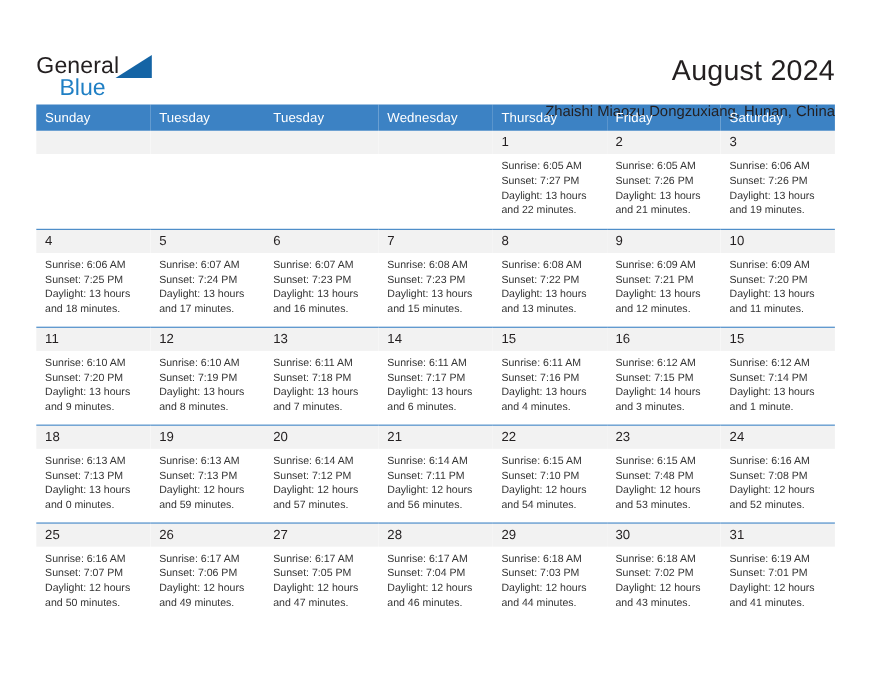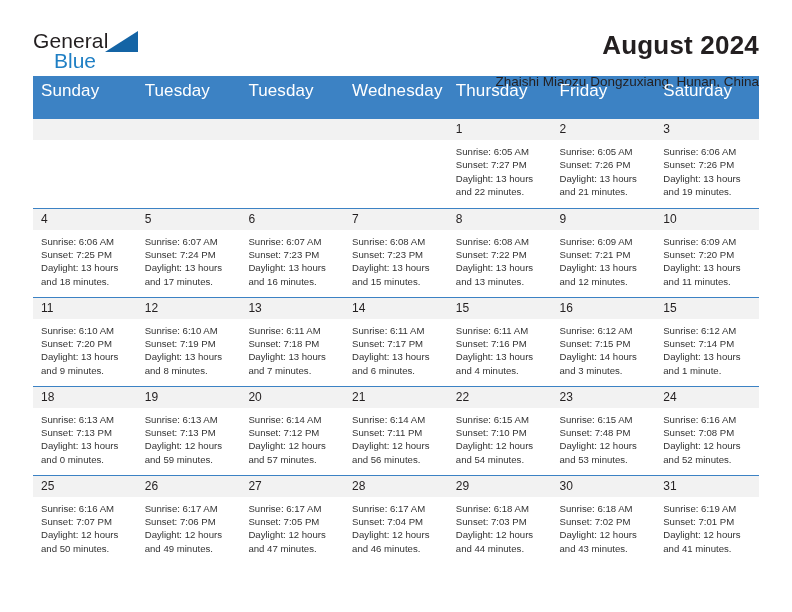--- a/index.html
+++ b/index.html
@@ -13,20 +13,21 @@
     font-family: "Liberation Sans", sans-serif;
     color: #231f20;
     overflow: hidden;
   }
   .page {
     position: relative;
     width: 792px;
     height: 496px;
     box-sizing: border-box;
     padding: 0 33px;
+    margin-top: 19px;
   }
 
   
   .top {
     display: flex;
     align-items: flex-start;
     justify-content: space-between;
     padding-top: 29px;
     height: 72px;
     box-sizing: border-box;
@@ -63,21 +64,21 @@
     border-left: 33px solid transparent;
     border-bottom: 21px solid #1464a5;
   }
   .titles {
     text-align: right;
     flex: 1 1 auto;
     padding-top: 1px;
   }
   .cal-title {
     font-size: 26px;
-    font-weight: bold;
+    font-weight: normal;
     color: #231f20;
     line-height: 31px;
     letter-spacing: 0.2px;
     text-align: right;
   }
   .cal-subtitle {
     font-size: 13.5px;
     color: #231f20;
     line-height: 19px;
     margin-top: 11px;
@@ -86,24 +87,24 @@
   
   .calendar {
     width: 726px;
     border-collapse: collapse;
     table-layout: fixed;
     margin-top: 4px;
   }
   .calendar th {
     background: #3c82c4;
     color: #ffffff;
-    font-size: 17px;
+    font-size: 12px;
     font-weight: normal;
     text-align: left;
-    padding: 5px 0 18px 8px;
+    padding: 5px 0 5px 8px;
     height: 20px;
     box-sizing: border-box;
     letter-spacing: 0.1px;
   }
   .calendar td {
     vertical-align: top;
     padding: 0;
     width: 103.7px;
     height: 89px;
     border-top: 1px solid #3c82c4;

